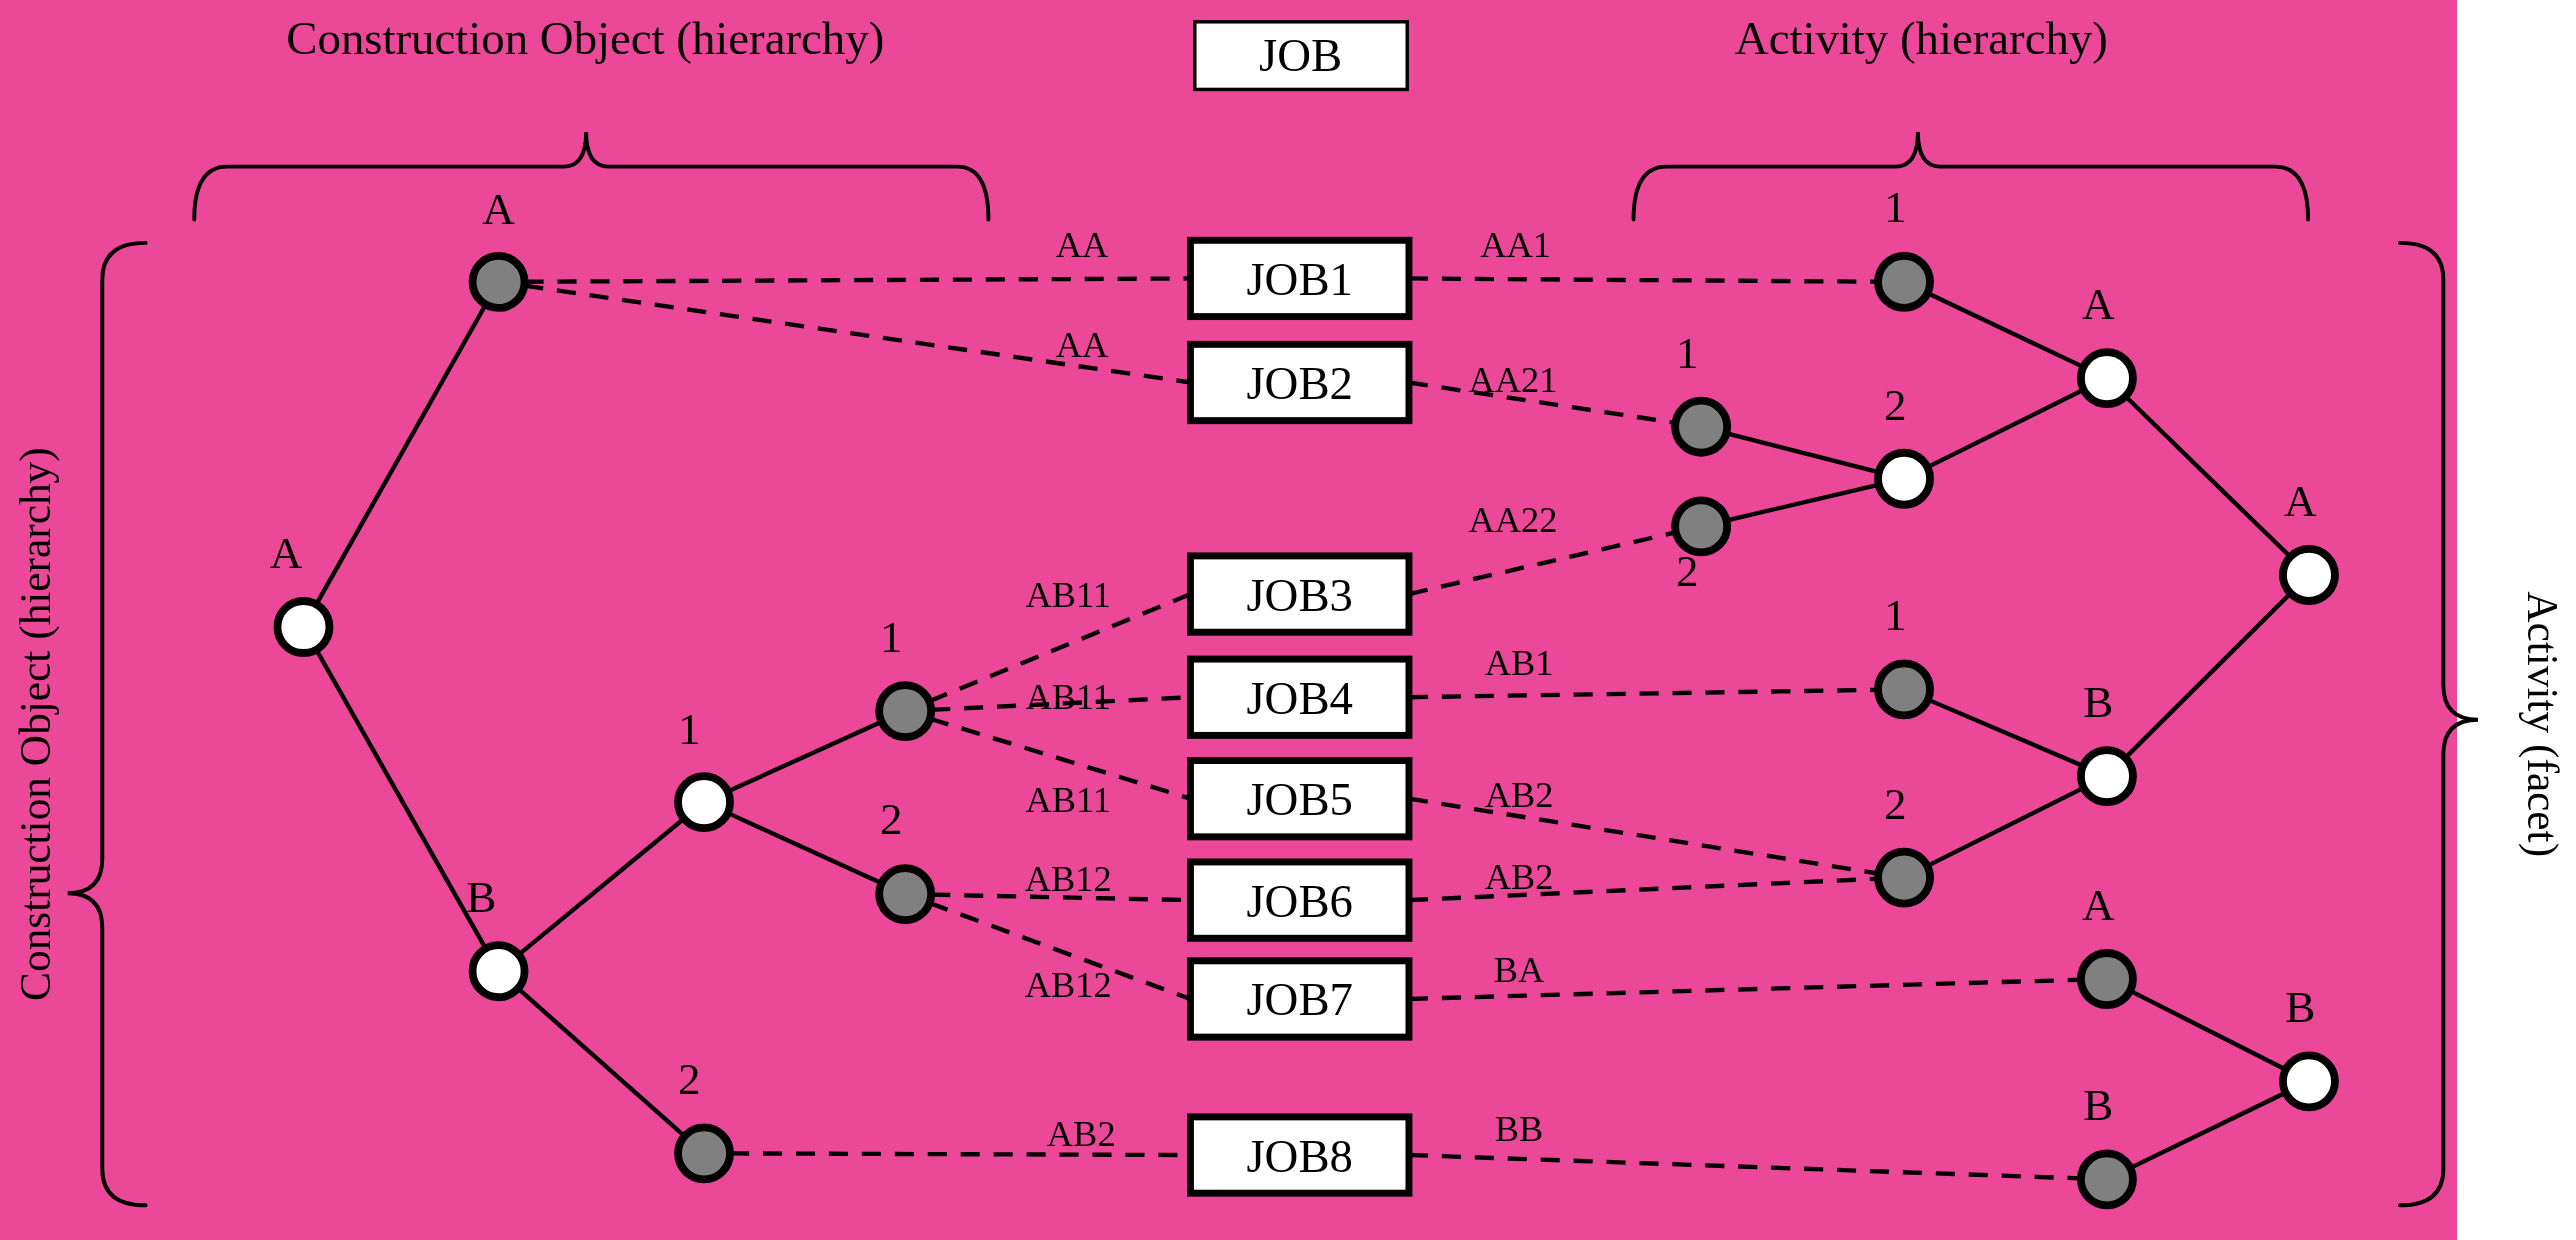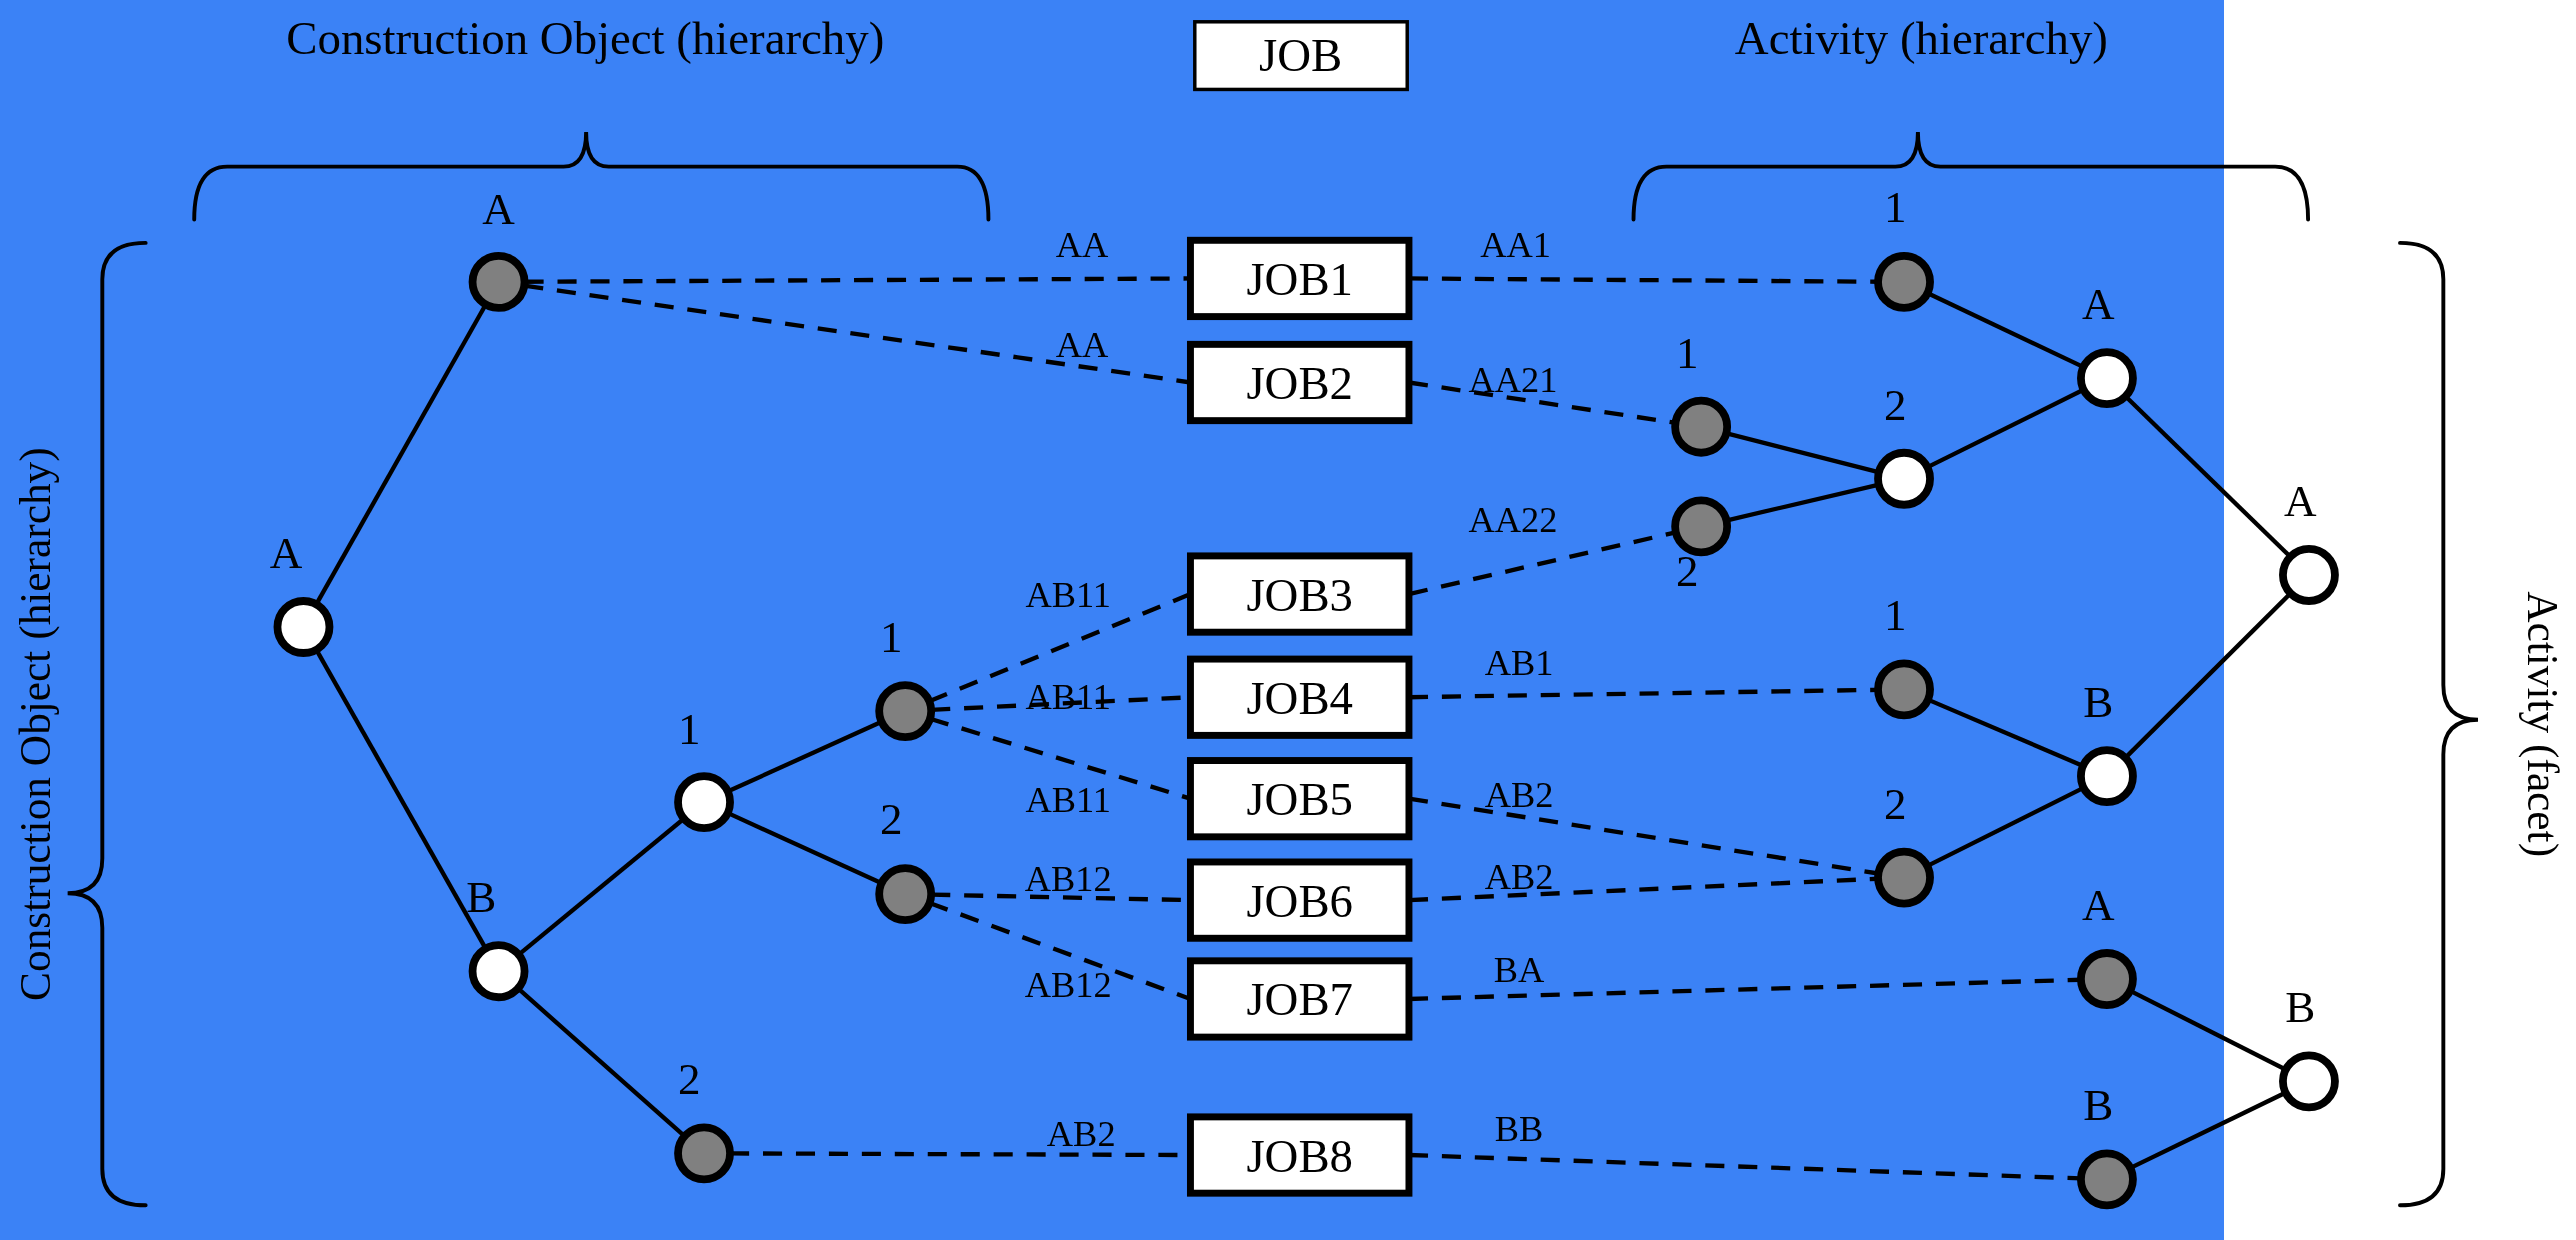--- a/index.html
+++ b/index.html
@@ -1,16 +1,16 @@
 <!DOCTYPE html>
 <html style="font-size:14px"><head>
 <meta charset="utf-8">
 <style>
   html,body{margin:0;padding:0;background:#ffffff;}
-  #stage{position:relative;width:2224px;height:1241px;background:#3b82f6;
+  #stage{position:relative;width:2457px;height:1241px;background:#ec4899;
          font-family:"Liberation Serif","DejaVu Serif",serif;}
   svg{display:block;}
   text{font-family:"Liberation Serif","DejaVu Serif",serif;fill:#000;}
   .hdr{font-size:54px;}
   .side{font-size:50px;}
   .nodelbl{font-size:52px;}
   .edgelbl{font-size:42px;}
   .jobtxt{font-size:54px;}
   .jobhdr{font-size:54px;}
   .solid{stroke:#000;stroke-width:5;fill:none;}

